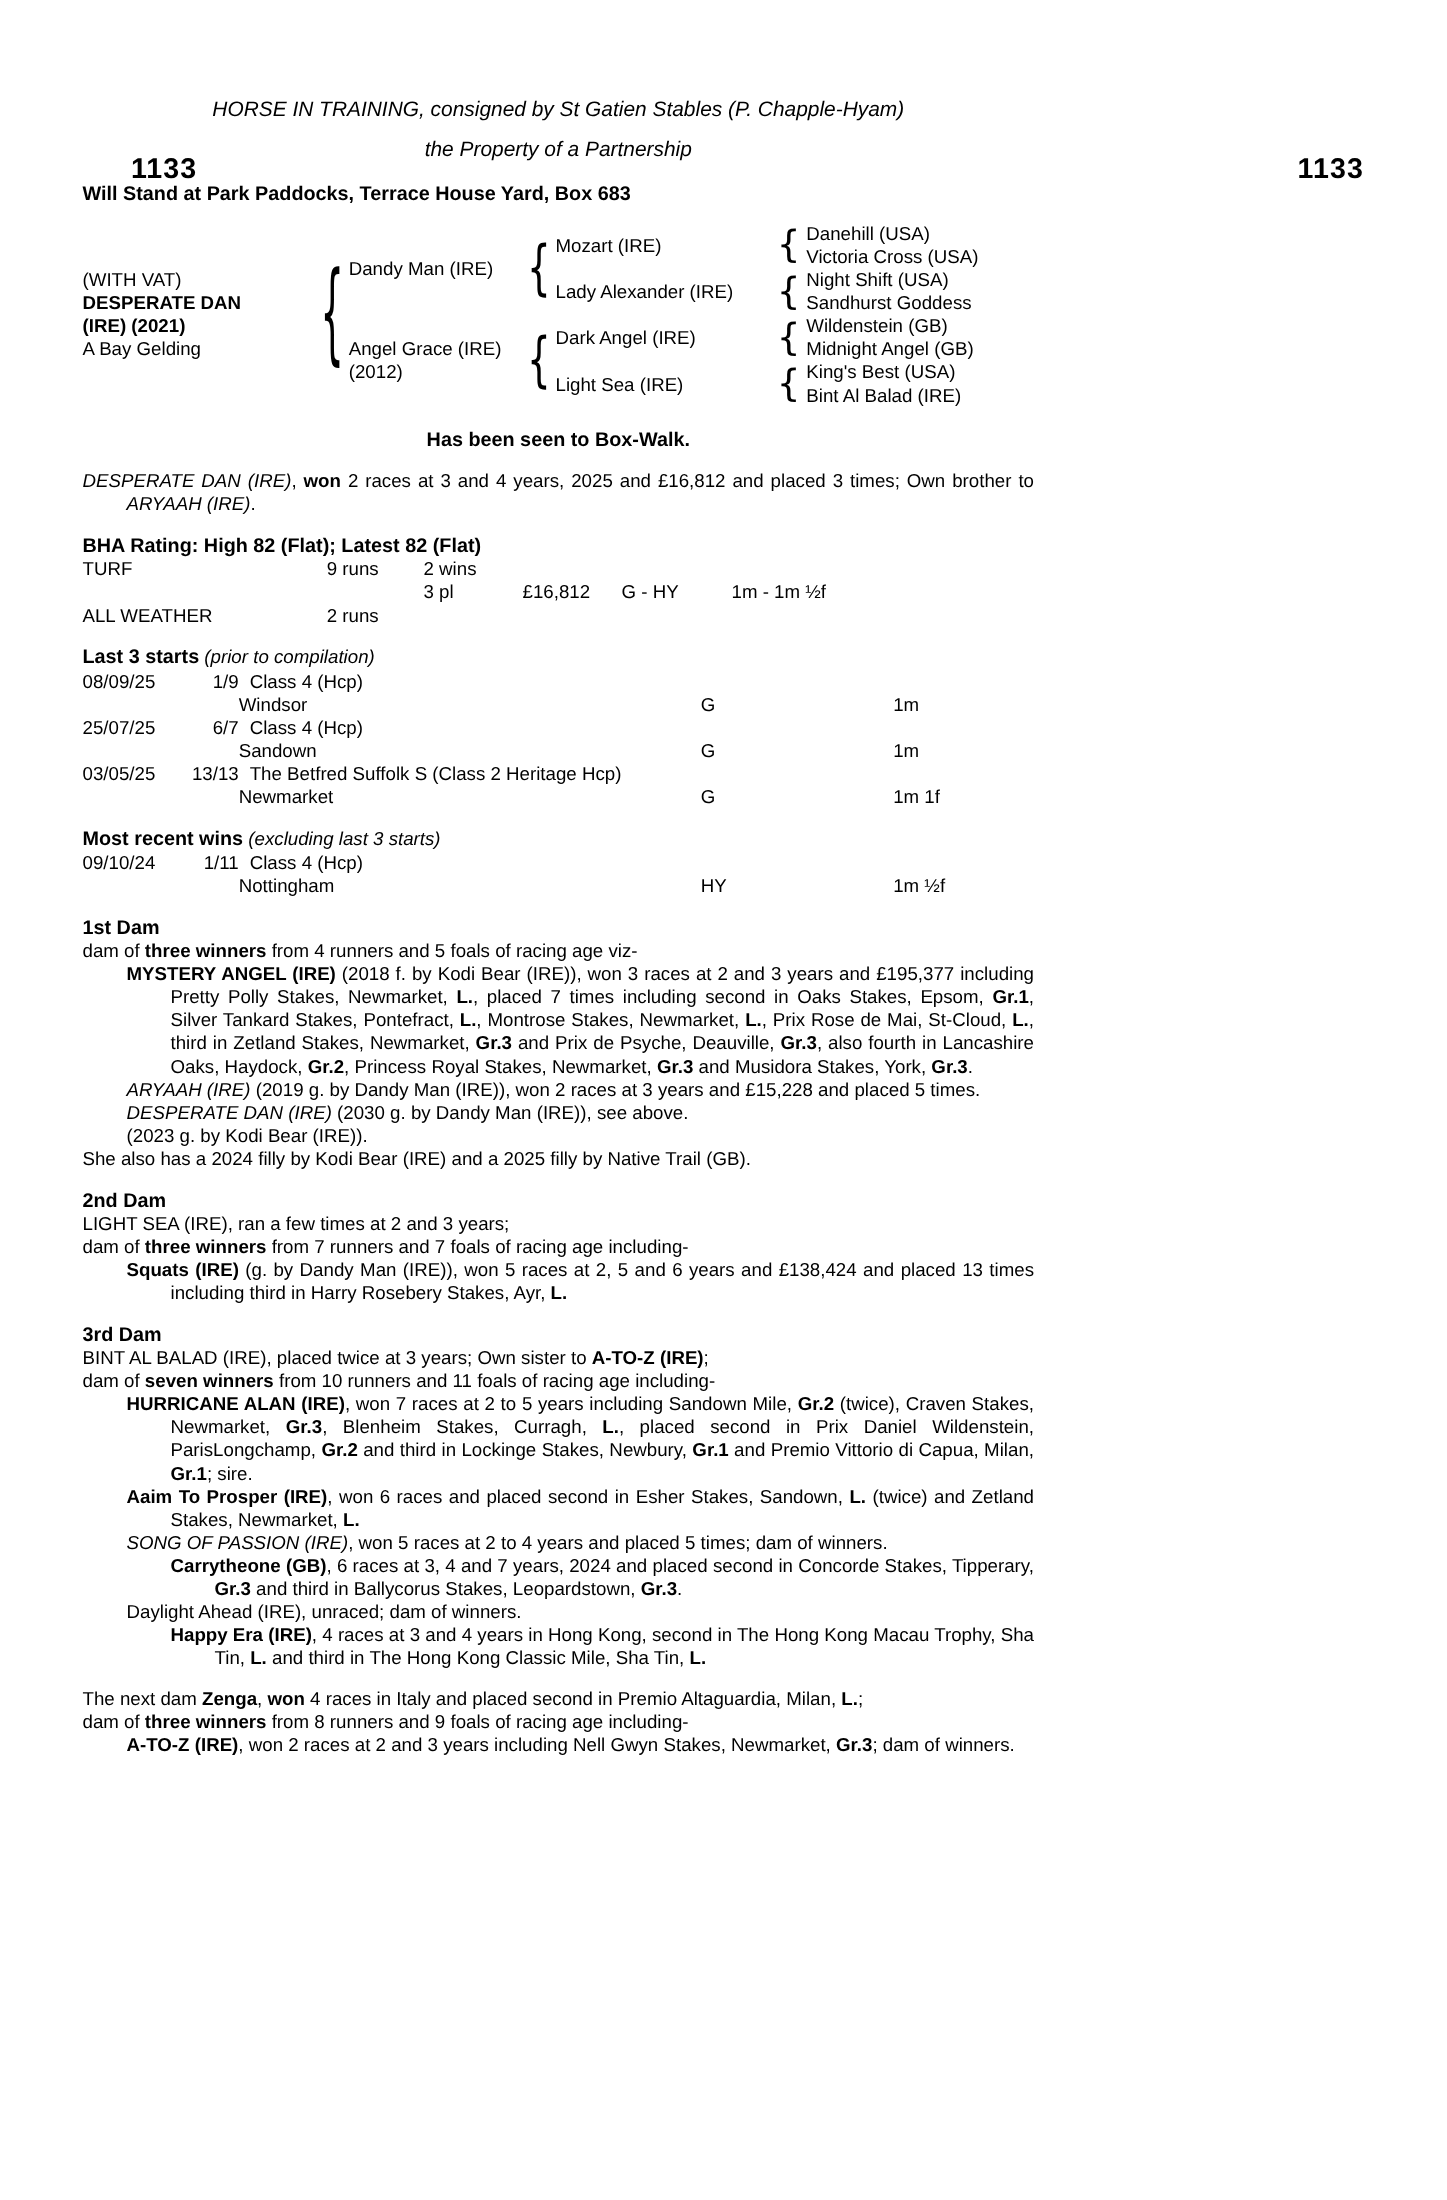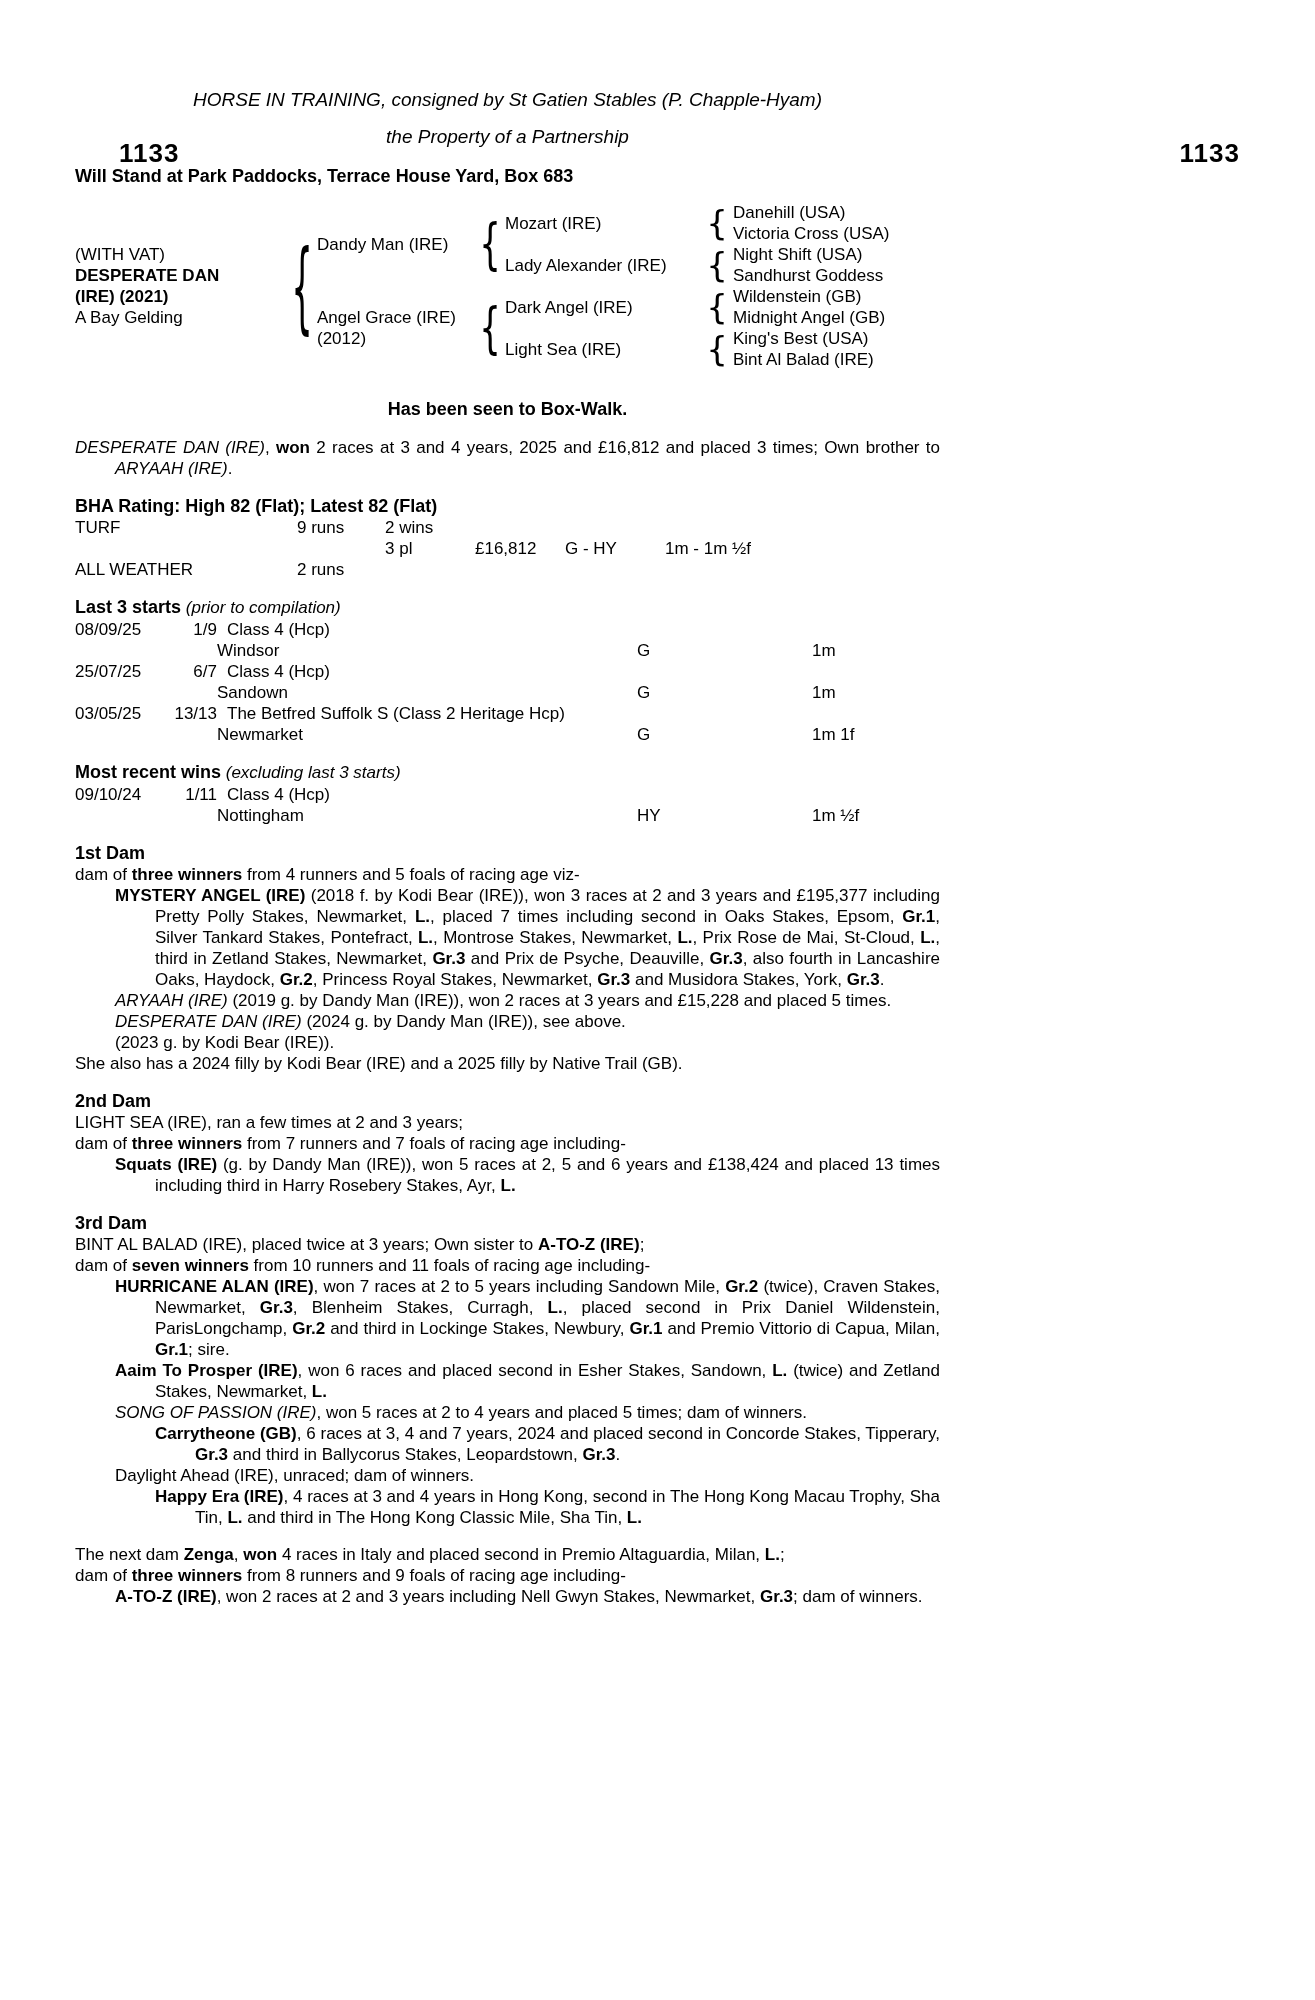--- a/index.html
+++ b/index.html
@@ -37,21 +37,21 @@
   }
   .brace-root { grid-column:2; grid-row:1/9; font-size:34px; transform:scaleY(2.95); }
   .brace-4 { font-size:34px; transform:scaleY(1.6); }
   .brace-2 { font-size:34px; transform:scaleY(1.0); }
   .c3 { grid-column:3; } .c4 { grid-column:4; } .c5 { grid-column:5; } .c6 { grid-column:6; } .c7 { grid-column:7; }
   .r14 { grid-row:1/5; } .r58 { grid-row:5/9; }
   .r12 { grid-row:1/3; } .r34 { grid-row:3/5; } .r56 { grid-row:5/7; } .r78 { grid-row:7/9; }
   .r1{grid-row:1;} .r2{grid-row:2;} .r3{grid-row:3;} .r4{grid-row:4;}
   .r5{grid-row:5;} .r6{grid-row:6;} .r7{grid-row:7;} .r8{grid-row:8;}
 
-  .note { font-weight:bold; font-size:18px; text-align:center; margin-top:28px; line-height:22px; }
+  .note { font-weight:bold; font-size:18px; text-align:center; margin-top:18px; line-height:22px; }
 
   
   .para { text-align:justify; }
   .lvl0 { padding-left:40px;  text-indent:-40px; }
   .lvl1 { padding-left:80px;  text-indent:-40px; }
   .lvl2 { padding-left:120px; text-indent:-40px; }
   .record-para { margin-top:17px; }
 
   .rating-head { font-weight:bold; font-size:18px; margin-top:16px; line-height:22px; }
   .tbl-head { margin-top:16px; line-height:22px; }
@@ -182,21 +182,21 @@
         <div class="c4">HY</div>
         <div class="c5">1m ½f</div>
       </div>
     </div>
 
   <div>
       <div class="sec-head">1st Dam</div>
       <div class="para lvl0"><span>dam of </span><span class="b">three winners</span><span> from 4 runners and 5 foals of racing age viz-</span></div>
       <div class="para lvl1"><span class="b">MYSTERY ANGEL (IRE)</span><span> (2018 f. by Kodi Bear (IRE)), won 3 races at 2 and 3 years and £195,377 including Pretty Polly Stakes, Newmarket, </span><span class="b">L.</span><span>, placed 7 times including second in Oaks Stakes, Epsom, </span><span class="b">Gr.1</span><span>, Silver Tankard Stakes, Pontefract, </span><span class="b">L.</span><span>, Montrose Stakes, Newmarket, </span><span class="b">L.</span><span>, Prix Rose de Mai, St-Cloud, </span><span class="b">L.</span><span>, third in Zetland Stakes, Newmarket, </span><span class="b">Gr.3</span><span> and Prix de Psyche, Deauville, </span><span class="b">Gr.3</span><span>, also fourth in Lancashire Oaks, Haydock, </span><span class="b">Gr.2</span><span>, Princess Royal Stakes, Newmarket, </span><span class="b">Gr.3</span><span> and Musidora Stakes, York, </span><span class="b">Gr.3</span><span>.</span></div>
       <div class="para lvl1"><span class="i">ARYAAH (IRE)</span><span> (2019 g. by Dandy Man (IRE)), won 2 races at 3 years and £15,228 and placed 5 times.</span></div>
-      <div class="para lvl1"><span class="i">DESPERATE DAN (IRE)</span><span> (2024 g. by Dandy Man (IRE)), see above.</span></div>
+      <div class="para lvl1"><span class="i">DESPERATE DAN (IRE)</span><span> (2030 g. by Dandy Man (IRE)), see above.</span></div>
       <div class="para lvl1"><span>(2023 g. by Kodi Bear (IRE)).</span></div>
       <div class="para lvl0"><span>She also has a 2024 filly by Kodi Bear (IRE) and a 2025 filly by Native Trail (GB).</span></div>
       <div class="sec-head">2nd Dam</div>
       <div class="para lvl0"><span>LIGHT SEA (IRE), ran a few times at 2 and 3 years;</span></div>
       <div class="para lvl0"><span>dam of </span><span class="b">three winners</span><span> from 7 runners and 7 foals of racing age including-</span></div>
       <div class="para lvl1"><span class="b">Squats (IRE)</span><span> (g. by Dandy Man (IRE)), won 5 races at 2, 5 and 6 years and £138,424 and placed 13 times including third in Harry Rosebery Stakes, Ayr, </span><span class="b">L.</span></div>
       <div class="sec-head">3rd Dam</div>
       <div class="para lvl0"><span>BINT AL BALAD (IRE), placed twice at 3 years; Own sister to </span><span class="b">A-TO-Z (IRE)</span><span>;</span></div>
       <div class="para lvl0"><span>dam of </span><span class="b">seven winners</span><span> from 10 runners and 11 foals of racing age including-</span></div>
       <div class="para lvl1"><span class="b">HURRICANE ALAN (IRE)</span><span>, won 7 races at 2 to 5 years including Sandown Mile, </span><span class="b">Gr.2</span><span> (twice), Craven Stakes, Newmarket, </span><span class="b">Gr.3</span><span>, Blenheim Stakes, Curragh, </span><span class="b">L.</span><span>, placed second in Prix Daniel Wildenstein, ParisLongchamp, </span><span class="b">Gr.2</span><span> and third in Lockinge Stakes, Newbury, </span><span class="b">Gr.1</span><span> and Premio Vittorio di Capua, Milan, </span><span class="b">Gr.1</span><span>; sire.</span></div>

